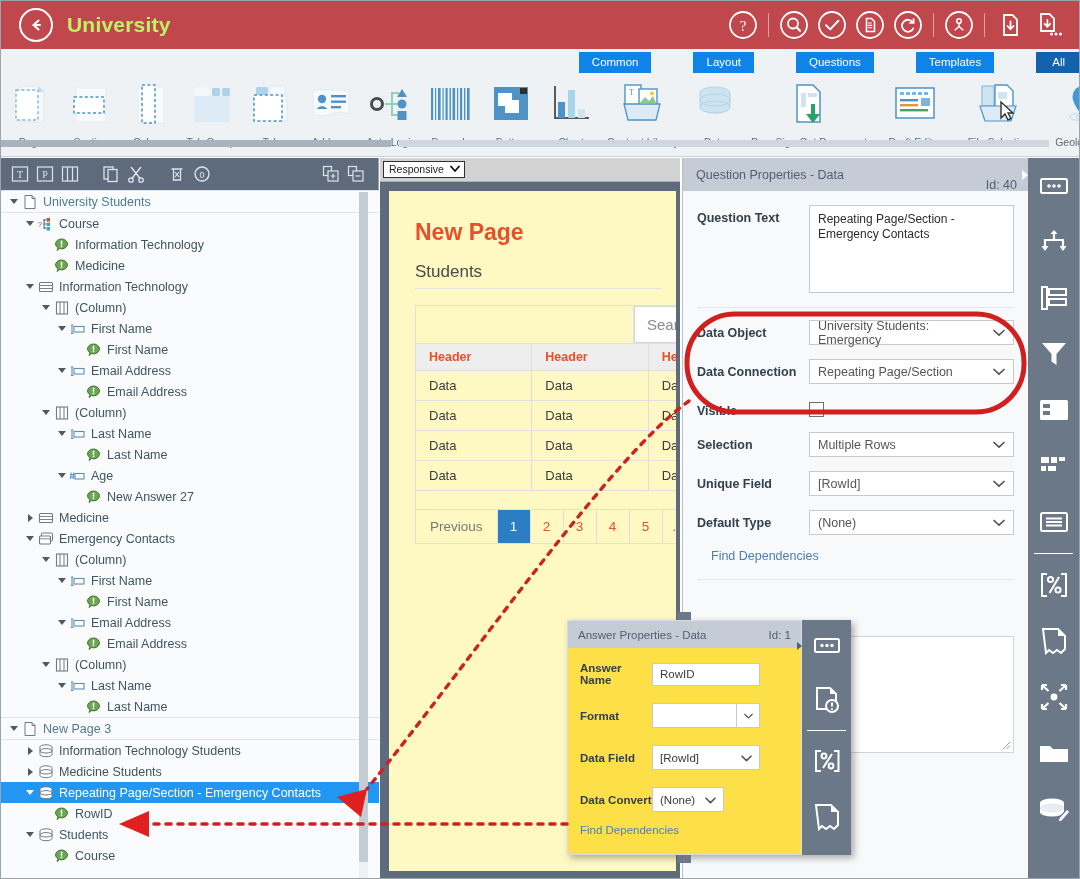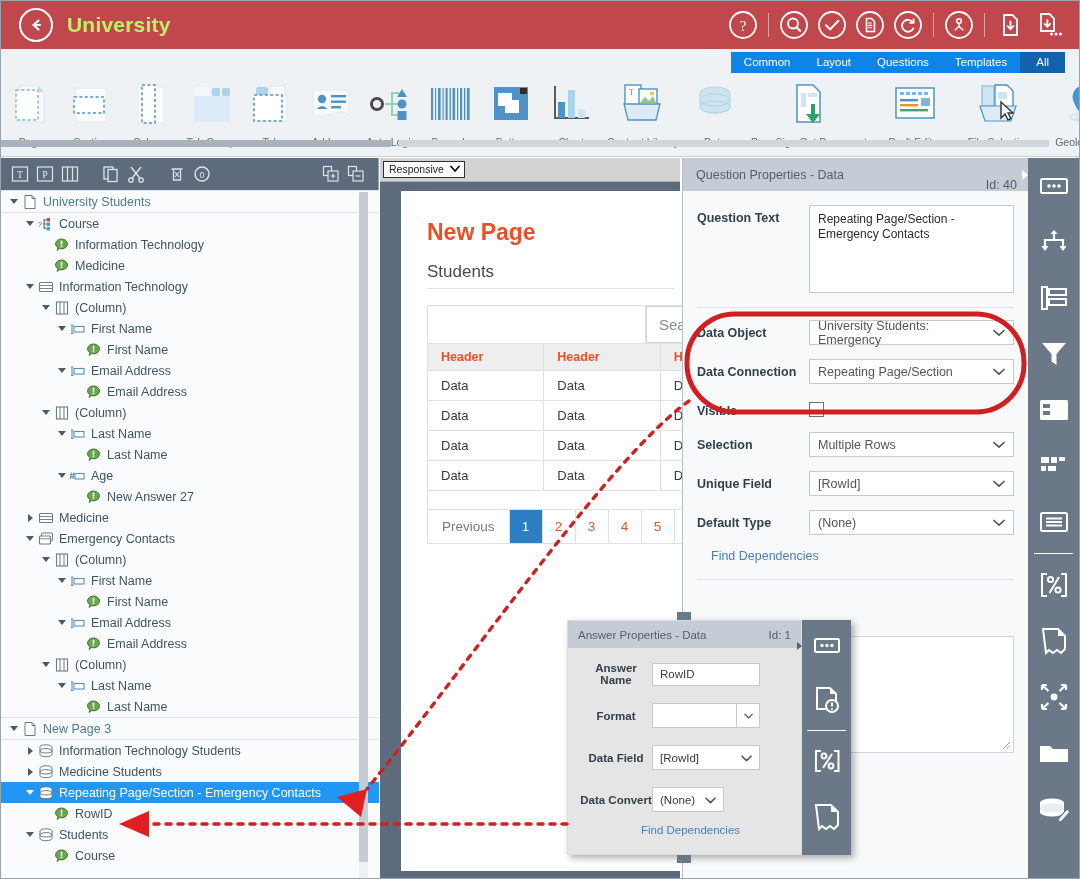--- a/index.html
+++ b/index.html
@@ -15,21 +15,21 @@
   .titlebar{position:absolute;left:0;top:0;width:1080px;height:48px;background:#c0474c;display:flex;align-items:center;box-sizing:border-box;padding:0 10px;}
   .back-btn{width:30px;height:30px;border-radius:50%;border:2px solid #fff;display:flex;align-items:center;justify-content:center;margin-left:8px;cursor:pointer;flex:0 0 auto;}
   .back-btn svg{display:block;}
   .app-title{color:#bef264;font-size:21px;font-weight:bold;margin-left:14px;letter-spacing:.2px;}
   .title-icons{margin-left:auto;display:flex;align-items:center;gap:0px;padding-right:4px;}
   .ticon{width:38px;height:38px;display:flex;align-items:center;justify-content:center;cursor:pointer;}
   .tsep{width:1px;height:24px;background:#e3b9bb;margin:0 6px;opacity:.8;}
 
   
   .ribbon{position:absolute;left:0;top:48px;width:1080px;height:108px;background:#eef2f5;border-bottom:1px solid #c9d2d9;box-sizing:border-box;}
-  .ribbon-tabs{position:absolute;right:16px;top:3px;display:flex;height:21px;}
+  .ribbon-tabs{position:absolute;right:0px;top:3px;display:flex;height:21px;gap:42px;}
   .rtab{background:#0f84e8;color:#fff;font-size:11.5px;height:21px;line-height:21px;padding:0 13px;cursor:pointer;}
   .rtab.active{background:#1262ad;padding:0 16px;}
   .ribbon-items{position:absolute;left:0;top:24px;display:flex;align-items:flex-start;}
   .ritem{width:60px;display:flex;flex-direction:column;align-items:center;cursor:pointer;padding-top:6px;}
   .ritem .glyph{height:52px;display:flex;align-items:center;justify-content:center;}
   .ritem .lbl{font-size:10.5px;color:#5c6a75;margin-top:5px;white-space:nowrap;}
   .ritem.wide{width:auto;min-width:72px;padding-left:6px;padding-right:6px;}
   .ribbon-scroll{position:absolute;left:0;bottom:9px;width:1080px;height:7px;}
   .ribbon-scroll i{position:absolute;left:0;top:0;height:7px;background:#a9b3bd;display:block;}
 
@@ -48,21 +48,21 @@
   .tarrow.open i{border-left:4px solid transparent;border-right:4px solid transparent;border-top:5px solid #4a5a66;border-bottom:0;}
   .tnode.selected .tarrow.open i{border-top-color:#fff;}
   .ticon2{width:20px;display:flex;align-items:center;justify-content:center;flex:0 0 20px;margin-right:3px;}
   .tree-vscroll{position:absolute;right:10px;top:34px;width:9px;height:686px;background:#f0f0f0;}
   .tree-vscroll i{position:absolute;left:0;top:0;width:9px;height:670px;background:#c5cdd4;display:block;border-radius:1px;}
 
   
   .centerpane{position:absolute;left:379px;top:157px;width:300px;height:722px;background:#5d6b7c;box-sizing:border-box;}
   .center-top{height:24px;background:#d2d2d2;display:flex;align-items:center;padding-left:3px;box-sizing:border-box;border-bottom:1px solid #a8b0b8;}
   .resp-sel{border:1px solid #2f2f2f;background:#fff;font-size:10.5px;padding:1px 4px 2px 5px;display:flex;align-items:center;gap:6px;cursor:pointer;color:#222;}
-  .preview{position:absolute;left:9px;top:33px;width:287px;height:680px;background:#ffffff;overflow:hidden;margin-left:12px;}
+  .preview{position:absolute;left:9px;top:33px;width:287px;height:680px;background:#fef9c3;overflow:hidden;}
   .pv-title{color:#e8502a;font-size:23px;font-weight:bold;margin:28px 0 0 26px;}
   .pv-sub{color:#4a4a4a;font-size:17px;margin:16px 0 6px 26px;font-weight:400;}
   .pv-rule{margin:0 14px 0 26px;border-bottom:1px solid #e2e2e2;}
   .pv-tablewrap{margin:16px 0 0 26px;width:350px;}
   .pv-searchrow{display:flex;border:1px solid #e0e0e0;border-bottom:none;height:37px;}
   .pv-searchrow .blank{flex:1;border-right:1px solid #e0e0e0;}
   .pv-search{width:130px;display:flex;align-items:center;padding-left:12px;color:#8b8b8b;font-size:15px;border:1px solid #d6d6d6;background:#fff;box-sizing:border-box;}
   .pv-table{border-collapse:collapse;width:350px;font-size:13px;}
   .pv-table th{background:#eeeeee;color:#e8502a;font-size:12.5px;font-weight:bold;text-align:left;padding:6px 0 6px 13px;border:1px solid #e0e0e0;}
   .pv-table td{color:#3a3a3a;padding:6px 0 6px 13px;border:1px solid #e0e0e0;height:17px;}
@@ -90,21 +90,21 @@
   .ptextarea .grip{position:absolute;right:2px;bottom:2px;width:9px;height:9px;}
 
   
   .rail{position:absolute;right:0;top:157px;width:51px;height:722px;background:#6b7888;}
   .rail .rbtn{height:56px;display:flex;align-items:center;justify-content:center;cursor:pointer;}
   .rail .rsep{height:1px;background:#fff;margin:3px 6px;}
   .rail-arrow{position:absolute;left:-6px;top:12px;width:0;height:0;border-left:6px solid #fff;border-top:5px solid transparent;border-bottom:5px solid transparent;}
 
   
   .floatdlg{position:absolute;left:566px;top:619px;width:284px;height:235px;box-shadow:3px 3px 7px rgba(0,0,0,.32);background:#f7f9fa;}
-  .fd-main{position:absolute;left:0;top:0;width:235px;height:235px;background:#e5e5e5;border:1px solid #d7dde3;box-sizing:border-box;text-align:center;}
+  .fd-main{position:absolute;left:0;top:0;width:235px;height:235px;background:#fde047;border:1px solid #d7dde3;box-sizing:border-box;}
   .fd-header{height:27px;background:#c5ccd6;display:flex;align-items:center;padding:0 10px;box-sizing:border-box;font-size:11.5px;color:#51606e;}
   .fd-header .id{margin-left:auto;}
   .fd-row{display:flex;align-items:center;margin:8px 0 0 12px;}
   .fd-lbl{width:72px;font-size:11.5px;font-weight:bold;color:#33404c;flex:0 0 72px;}
   .fd-inp{width:108px;height:23px;border:1px solid #c9c9c9;background:#fff;font-size:11.5px;color:#3a3a3a;display:flex;align-items:center;padding:0 7px;box-sizing:border-box;}
   .fd-inp.sel{cursor:pointer;}
   .fd-inp.sm{width:72px;}
   .fd-combo{width:108px;height:25px;border:1px solid #c9c9c9;background:#fff;display:flex;box-sizing:border-box;}
   .fd-combo .fld{flex:1;}
   .fd-combo .btn{width:22px;border-left:1px solid #c9c9c9;display:flex;align-items:center;justify-content:center;cursor:pointer;}

